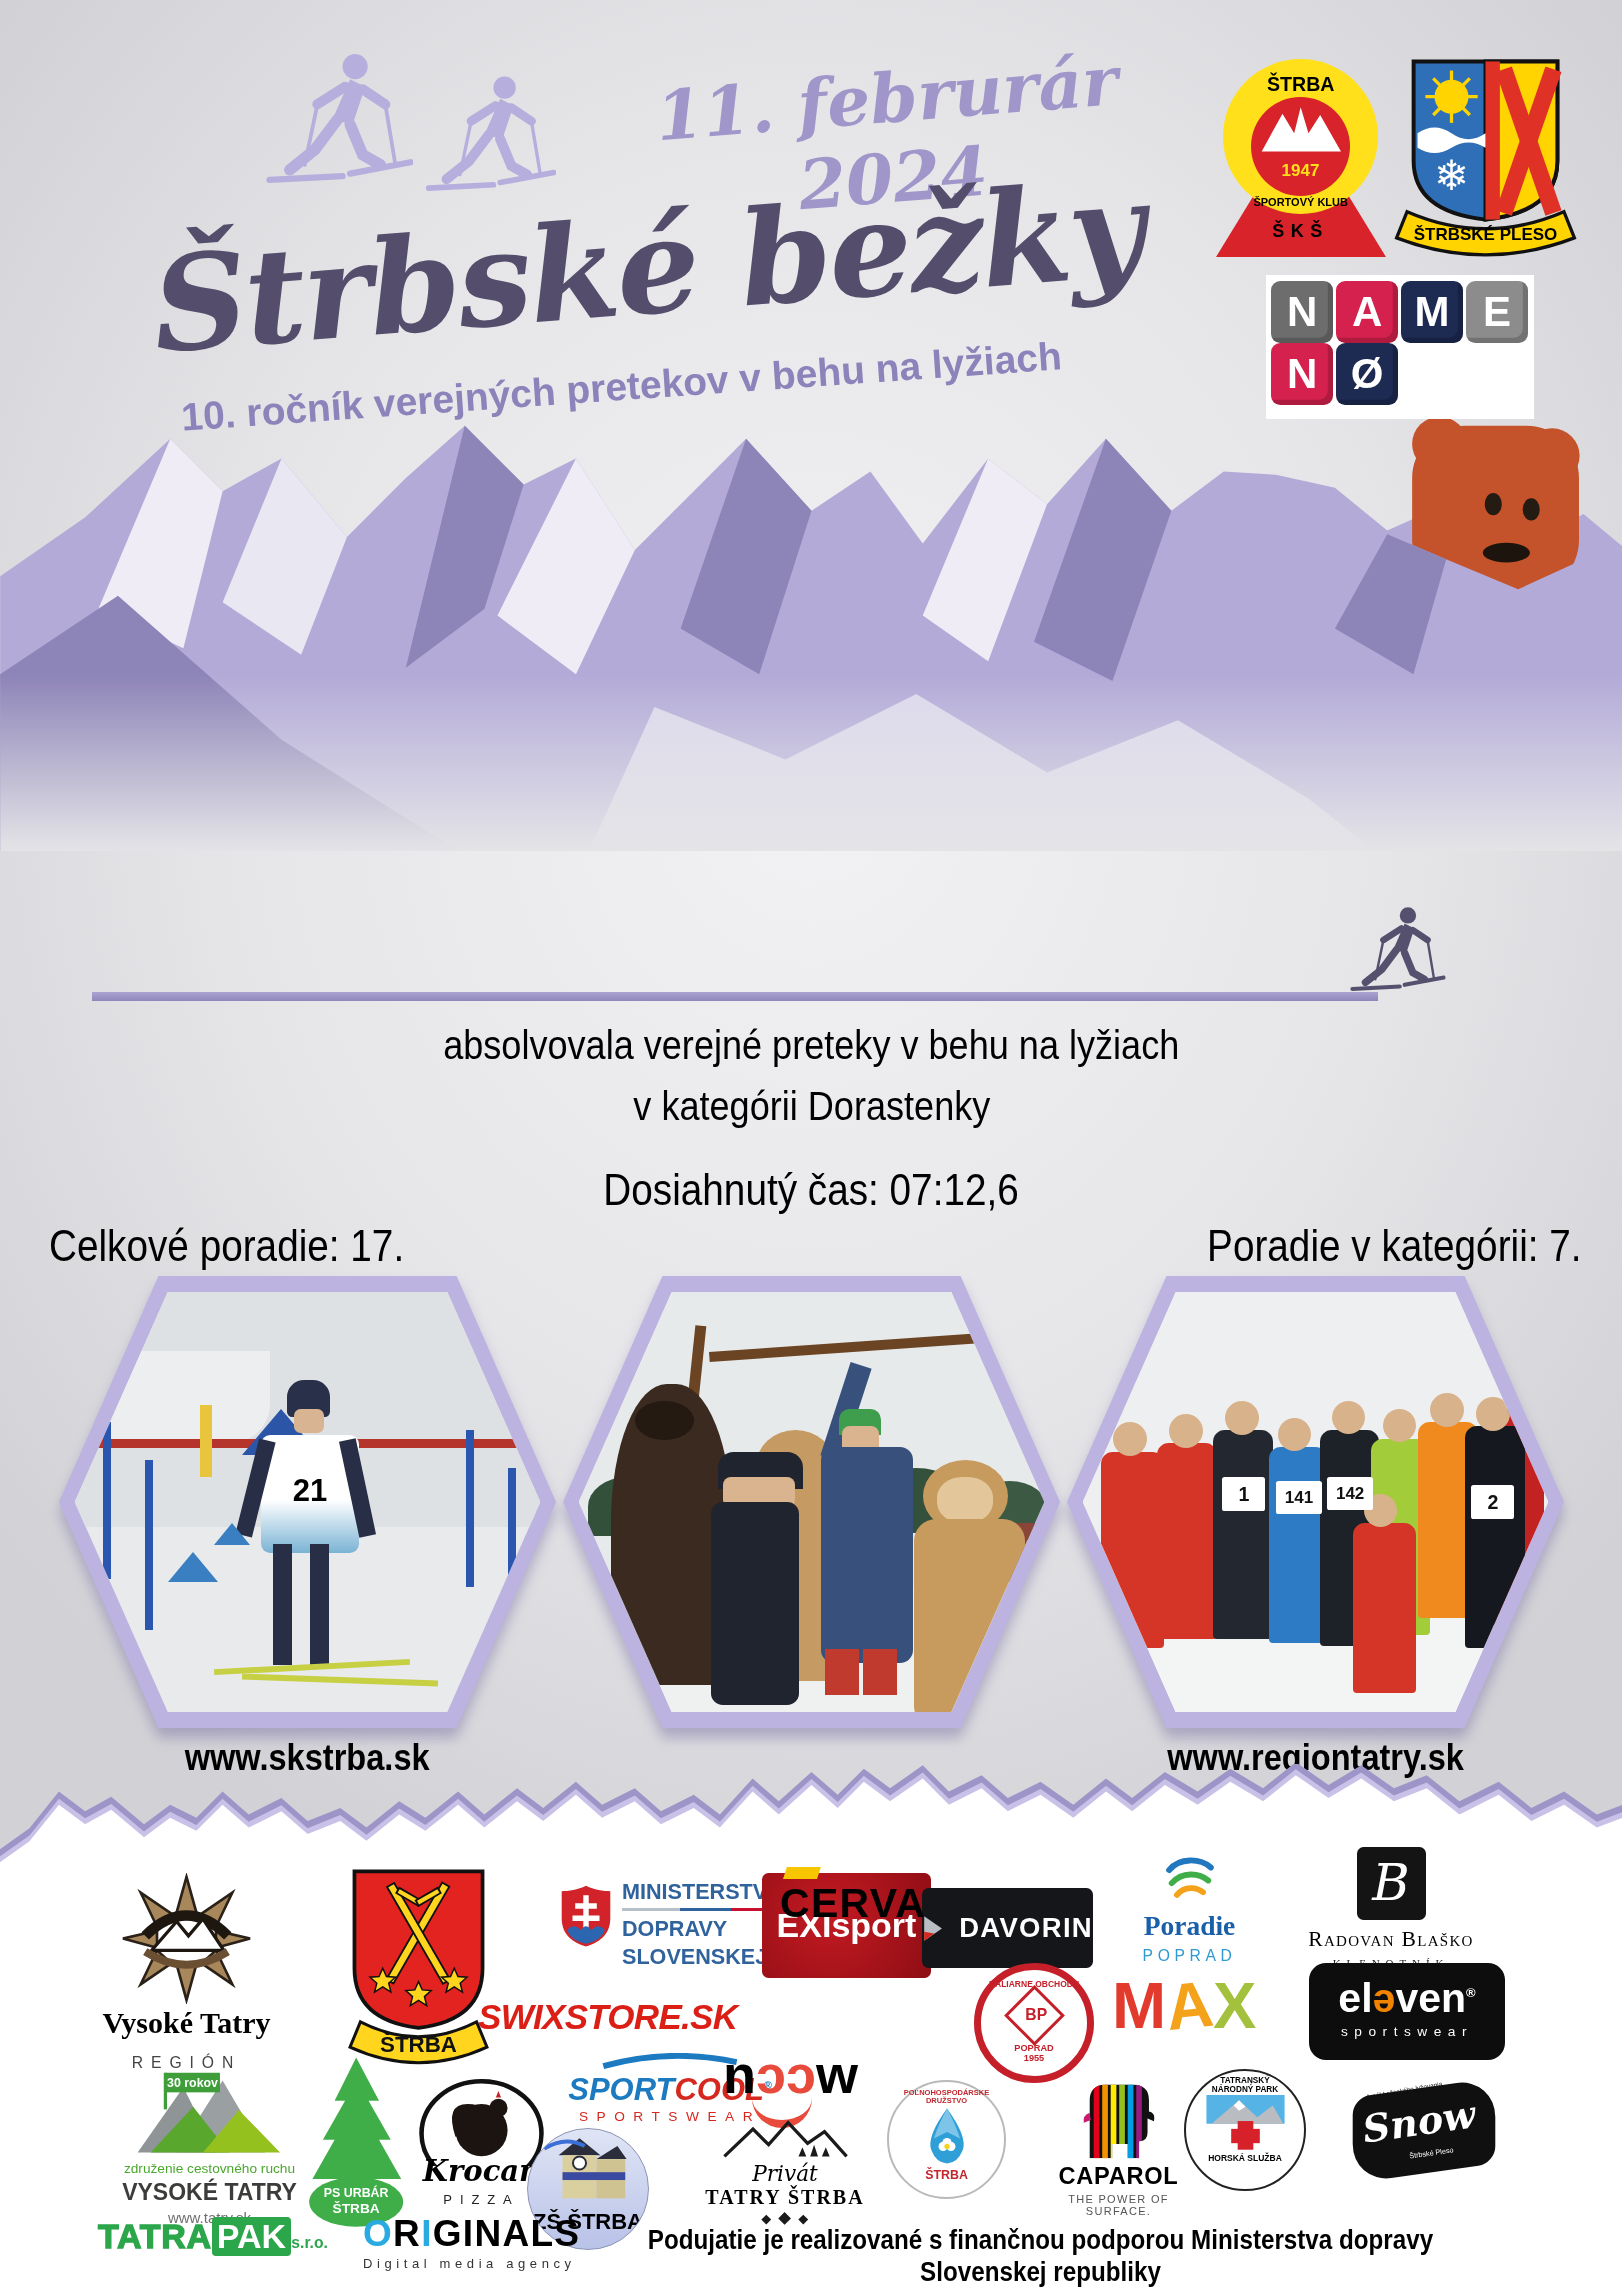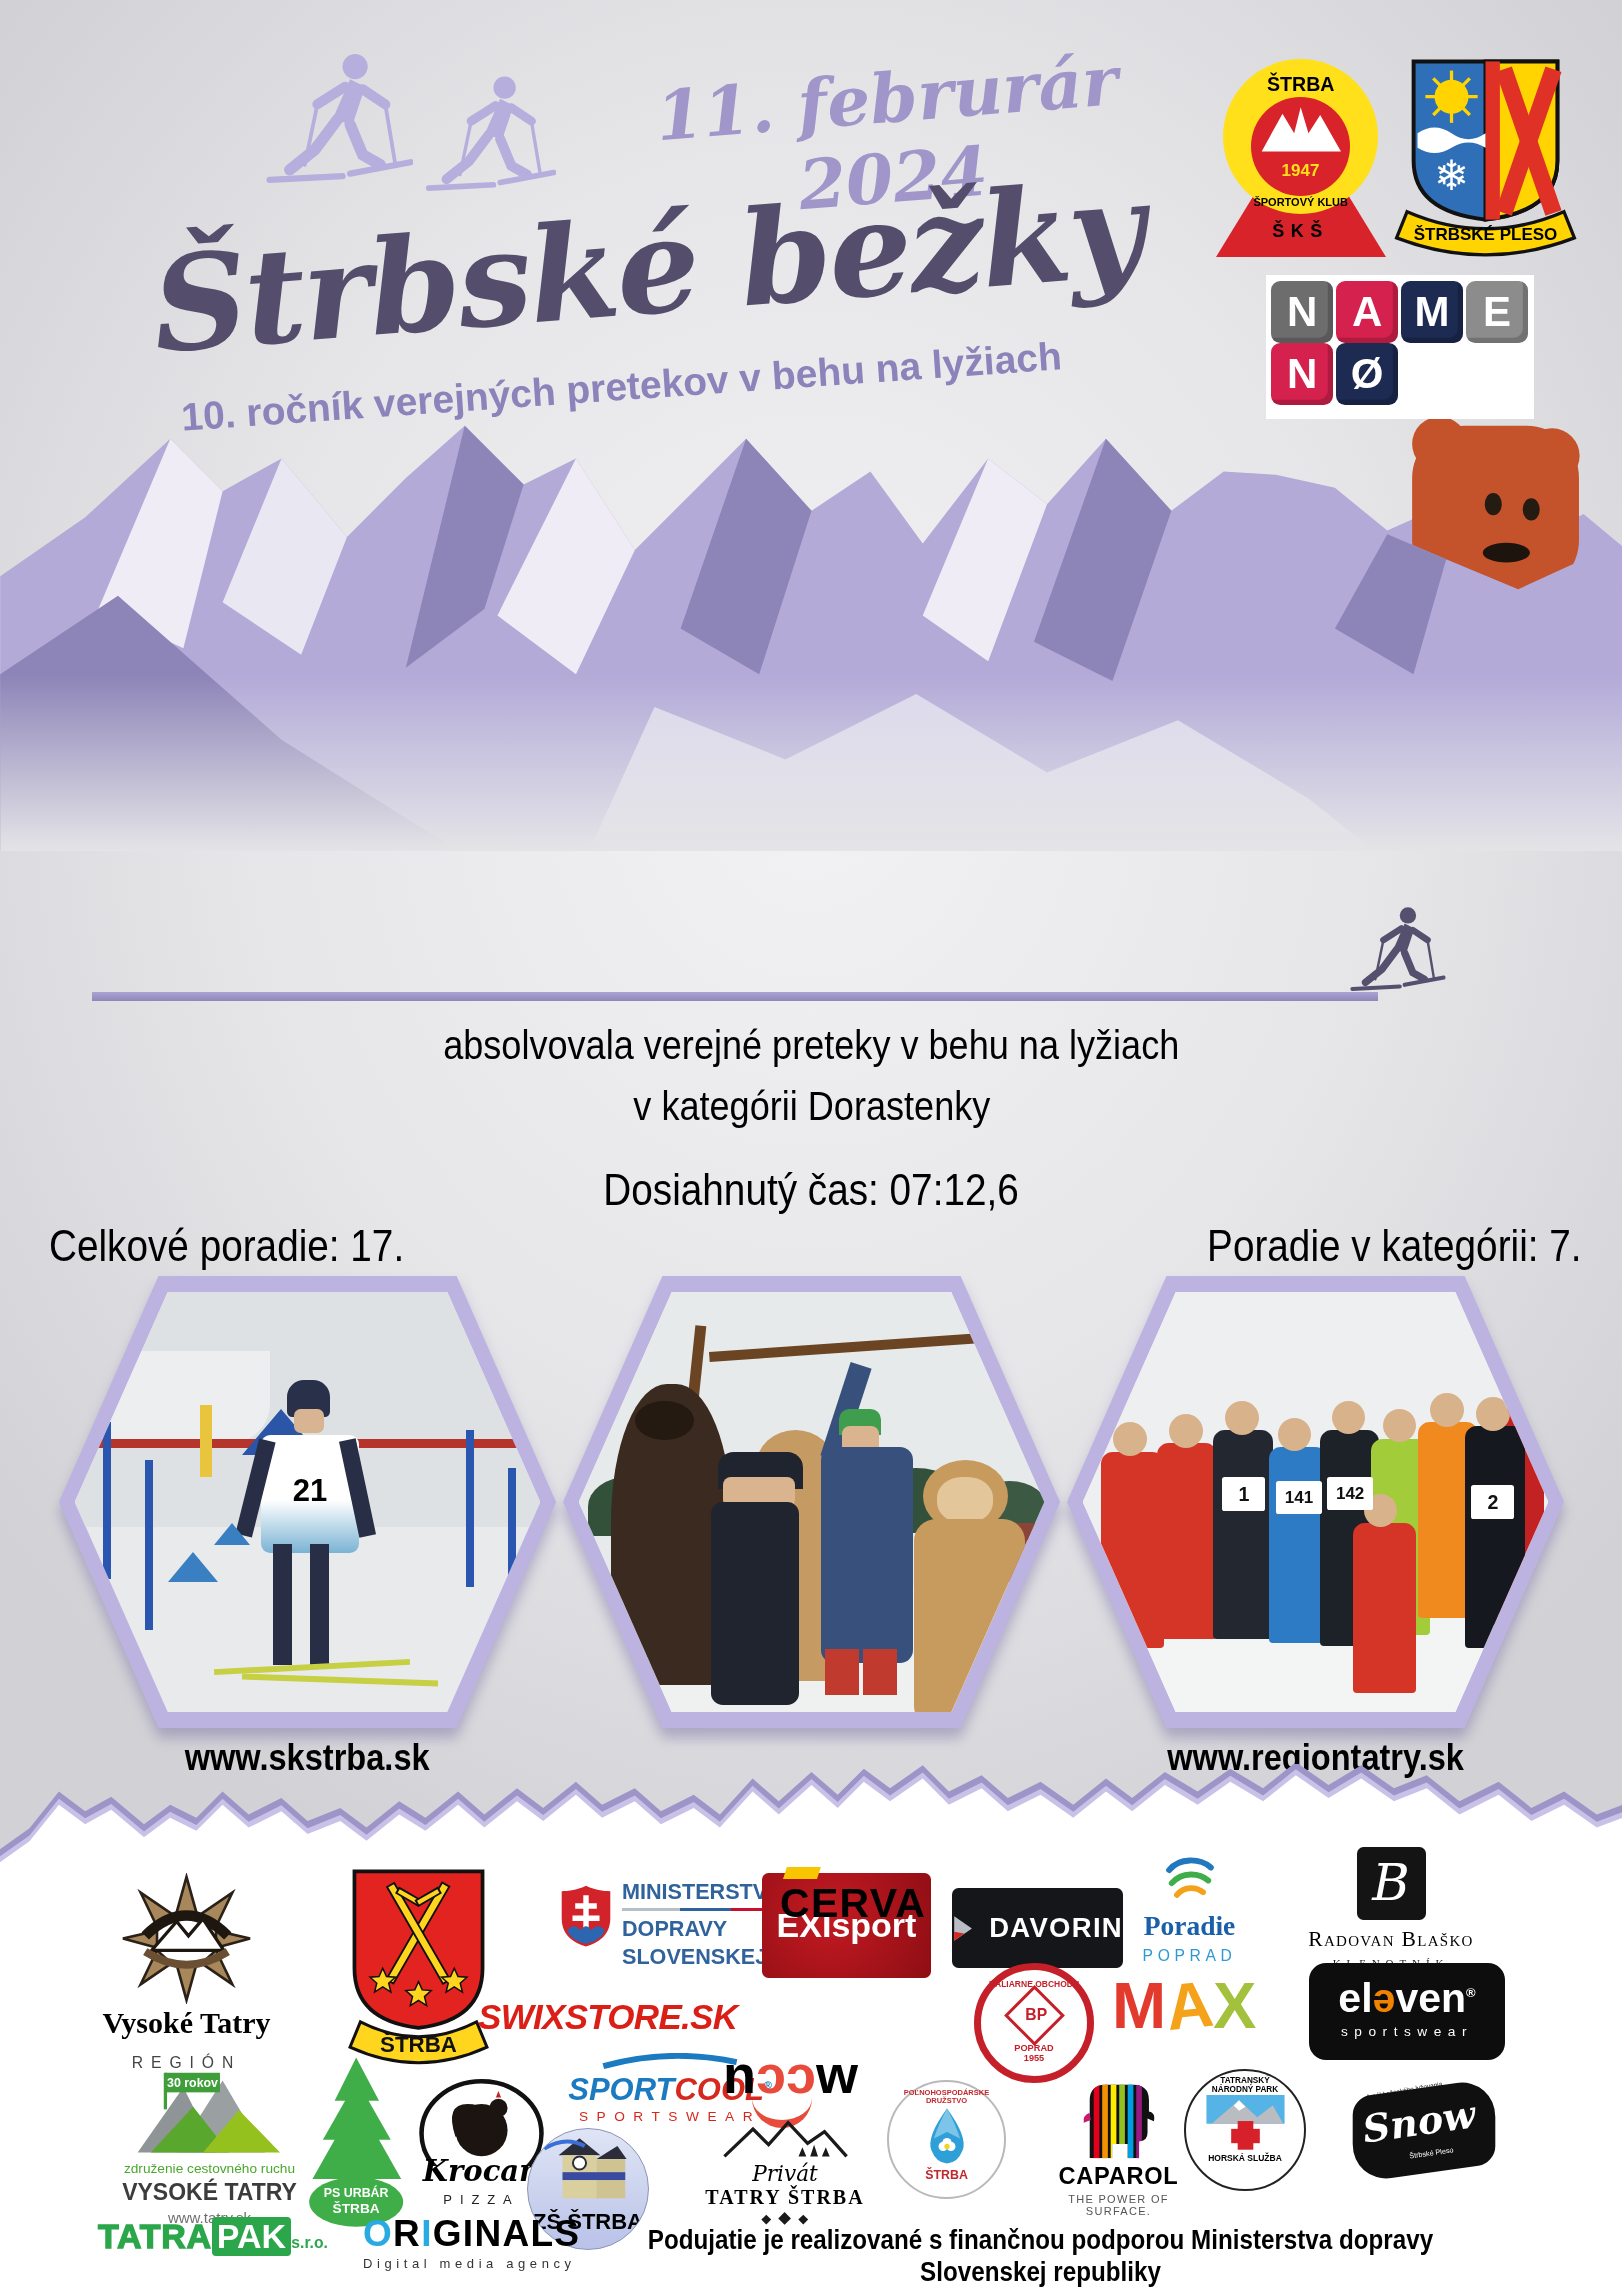--- a/index.html
+++ b/index.html
@@ -311,21 +311,21 @@
     <div class="abs" style="left:63px;top:0;font-size:21.6px;font-weight:bold;color:#30629c">MINISTERSTVO</div>
     <div class="abs" style="left:63px;top:29px;width:161px;height:3.3px;background:linear-gradient(to right,#b7bfc7 0 36%,#30629c 36% 68%,#c8102e 68% 100%)"></div>
     <div class="abs" style="left:63px;top:37px;font-size:21.6px;font-weight:bold;color:#30629c">DOPRAVY</div>
     <div class="abs" style="left:63px;top:65px;font-size:21.6px;font-weight:bold;color:#30629c;white-space:nowrap">SLOVENSKEJ REPUBLIKY</div>
   </div>
 
   <div class="lg ctr" style="left:762px;top:1873px;width:169px;height:105px;background:radial-gradient(circle at 40% 40%,#c41a22,#8e0d14);border-radius:6.5px;line-height:105px">
     <span style="color:#fff;font-size:34px;font-weight:bold">EXIsport</span>
   </div>
 
-  <div class="lg" style="left:952px;top:1888px;width:171px;height:80px;background:#15161a;border-radius:6.5px;display:flex;align-items:center;justify-content:center;gap:15px">
+  <div class="lg" style="left:922px;top:1888px;width:171px;height:80px;background:#15161a;border-radius:6.5px;display:flex;align-items:center;justify-content:center;gap:15px">
     <svg width="26" height="31" viewBox="0 0 40 48">
       <path d="M4,2 L36,24 L4,46 Z" fill="#b9bec4"></path>
         <path d="M4,30 L22,33 L4,46 Z" fill="#d6281e"></path>
     </svg>
     <span style="color:#fff;font-size:27.5px;font-weight:bold;letter-spacing:1.3px">DAVORIN</span>
   </div>
 
   <div class="lg ctr" style="left:1124px;top:1853px;width:131px">
     <svg width="60" height="55" viewBox="0 0 92 84">
       <path d="M14,26 C30,6 62,8 78,22" fill="none" stroke="#2178be" stroke-width="9" stroke-linecap="round"></path>

